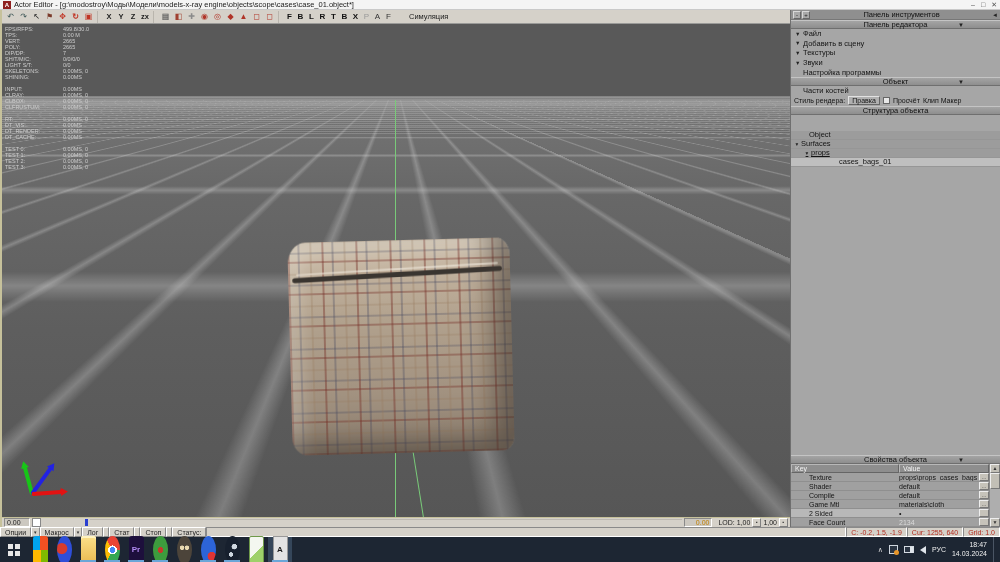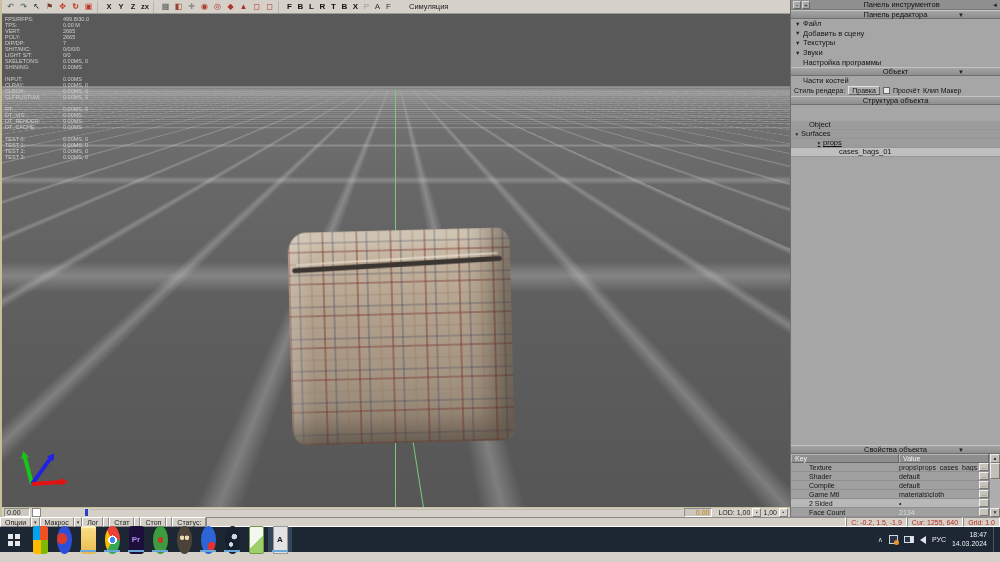--- a/index.html
+++ b/index.html
@@ -101,21 +101,21 @@
   .pitem{height:9.6px;flex:none;display:flex;align-items:center;padding-left:4px;}
   .pitem .ar{font-size:5.5px;margin-right:2px;width:6px;color:#222;}
   .render-row{height:10px;flex:none;display:flex;align-items:center;gap:3px;padding:0 3px;font-size:7px;}
   .rr-btn{border:1px solid;border-color:#e2e2e2 #666 #666 #e2e2e2;background:#b0b0b0;padding:0 3px;height:9px;line-height:8px;}
   .rr-check{width:7px;height:7px;background:#e8e8e8;border:1px solid #666;flex:none;}
   .tree{flex:none;background:#9c9c9c;margin-top:16px;}
   .trow{height:9px;display:flex;align-items:center;border-bottom:1px solid #969696;}
   .trow .tar{width:8px;font-size:5.5px;color:#222;text-align:center;flex:none;}
   .trow.ind0{padding-left:10px;}
   .trow.ind1{padding-left:2px;}
-  .trow.ind2{padding-left:24px;text-decoration:underline;}
+  .trow.ind2{padding-left:12px;text-decoration:underline;}
   .trow.ind3{padding-left:40px;}
   .trow.selected{background:#bfbfbf;}
   .panel-fill{flex:1;background:#a6a6a6;}
   .props-wrap{flex:none;position:relative;}
   .pcols{height:9px;display:flex;background:#8e8e8e;color:#f2f2f2;font-size:7px;padding-right:11px;}
   .pcols .c1{width:108px;border:1px solid;border-color:#b8b8b8 #666 #666 #b8b8b8;padding-left:3px;}
   .pcols .c2{flex:1;border:1px solid;border-color:#b8b8b8 #666 #666 #b8b8b8;padding-left:3px;}
   .prow{height:9px;display:flex;align-items:center;background:#a0a0a0;border-bottom:1px solid #8f8f8f;padding-right:11px;font-size:7px;}
   .prow .pkey{width:108px;padding-left:18px;flex:none;}
   .prow .pval{flex:1;white-space:nowrap;overflow:hidden;}
@@ -158,20 +158,29 @@
   .tr-spk::before{content:"";position:absolute;left:-10px;top:-3px;width:3px;height:6px;background:#dfe4ea;}
   .tr-lang{font-size:7px;color:#f0f0f0;}
   .clock{text-align:right;font-size:7px;line-height:8.5px;color:#f0f0f0;}
   .edge{width:3px;border-left:1px solid #4a5564;height:100%;}
 </style>
 </head>
 <body>
 
 <div class="screen">
 
+  <div class="titlebar">
+    <span class="app-ico">A</span>
+    <span class="title">Actor Editor - [g:\modostroy\Моды\Модели\models-x-ray engine\objects\scope\cases\case_01.object*]</span>
+    <span class="winbtns">
+      <span>–</span>
+      <span>□</span>
+      <span>✕</span>
+    </span>
+  </div>
 
   <div class="body">
     <div class="left">
 
       <div class="toolbar">
         <span style="display:flex">
 
             <span class="tbtn" style="color: rgb(63, 88, 88);">↶</span>
 
             <span class="tbtn" style="color: rgb(63, 88, 88);">↷</span>

